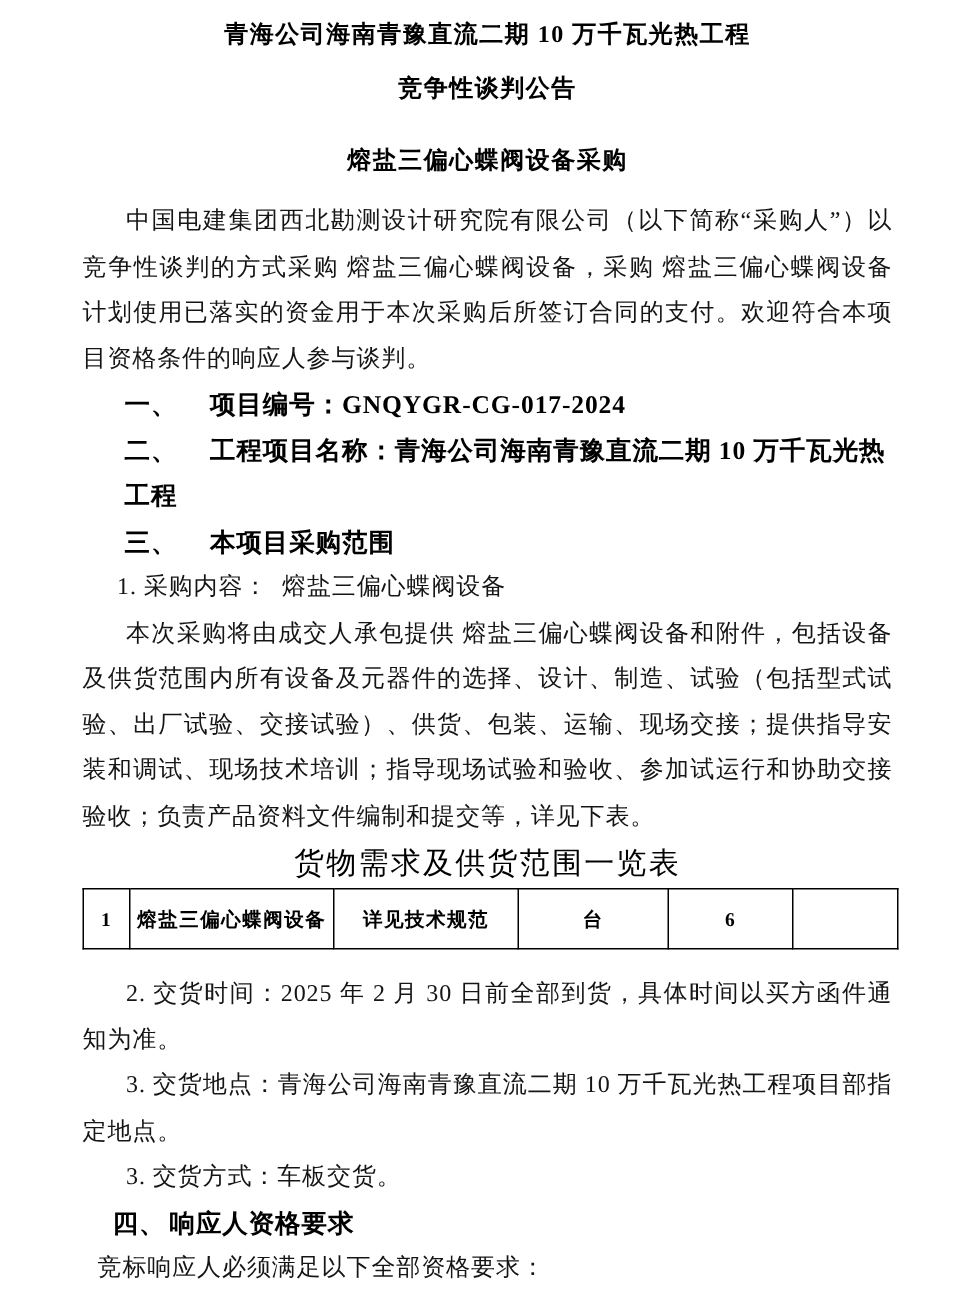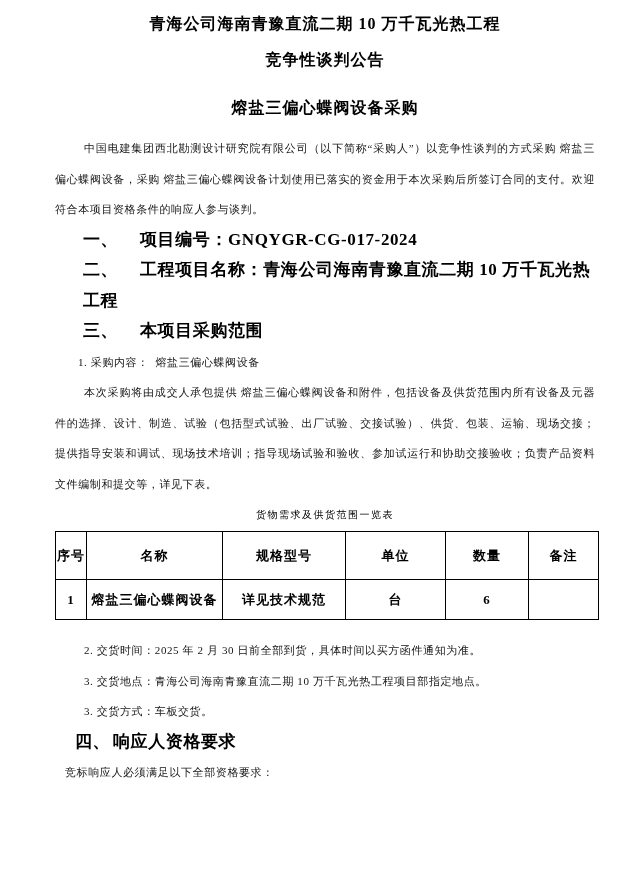--- a/index.html
+++ b/index.html
@@ -12,39 +12,39 @@
   .doc { padding:10px 43px 0 55px; }
 
   .title {
     text-align:center; font-weight:700; color:#000;
     font-size:16px; line-height:28px; letter-spacing:1px;
   }
   .title.t2 { margin-top:20px; }
   .title.t3 { margin-top:8px; }
 
   .body-text {
-    font-size:11px; line-height:30.5px; letter-spacing:0.6px;
+    font-size:16px; line-height:30.5px; letter-spacing:0.6px;
     text-align:justify; color:#151515;
   }
   .indent2  { text-indent:29px; }
   .indent15 { text-indent:23px; }
   .keep-space { white-space:pre-wrap; }
   .intro { margin-top:11px; }
 
   .sec {
     font-weight:700; color:#000; font-size:17px;
     line-height:30.5px; letter-spacing:0.6px; padding-left:28px;
   }
   .sec .sec-label { display:inline-block; width:57px; }
   .sec.sec4 { padding-left:20px; }
   .sec.sec4 .sec-label { width:38px; }
 
   .tbl-caption {
     margin-top:2px; text-align:center; color:#000;
-    font-size:10px; line-height:28px; letter-spacing:1.5px;
+    font-size:20px; line-height:28px; letter-spacing:1.5px;
   }
   table.goods {
     margin-top:2px; border-collapse:collapse; table-layout:fixed;
     width:543px;
   }
   table.goods th, table.goods td {
     border:1px solid #000; text-align:center; vertical-align:middle;
     font-size:13px; font-weight:700; color:#000;
     letter-spacing:1px; padding:2px 1px; line-height:19px;
   }
@@ -80,28 +80,20 @@
   <table class="goods">
     <colgroup>
       <col style="width:31px">
       <col style="width:136px">
       <col style="width:123px">
       <col style="width:100px">
       <col style="width:83px">
       <col style="width:70px">
     </colgroup>
     <tbody>
-        <tr class="hrow">
-      <th>序号</th>
-      <th>名称</th>
-      <th>规格型号</th>
-      <th>单位</th>
-      <th>数量</th>
-      <th>备注</th>
-    </tr>
     <tr class="drow">
       <td>1</td>
       <td>熔盐三偏心蝶阀设备</td>
       <td>详见技术规范</td>
       <td>台</td>
       <td>6</td>
       <td></td>
     </tr>
   </tbody>
     </table>

